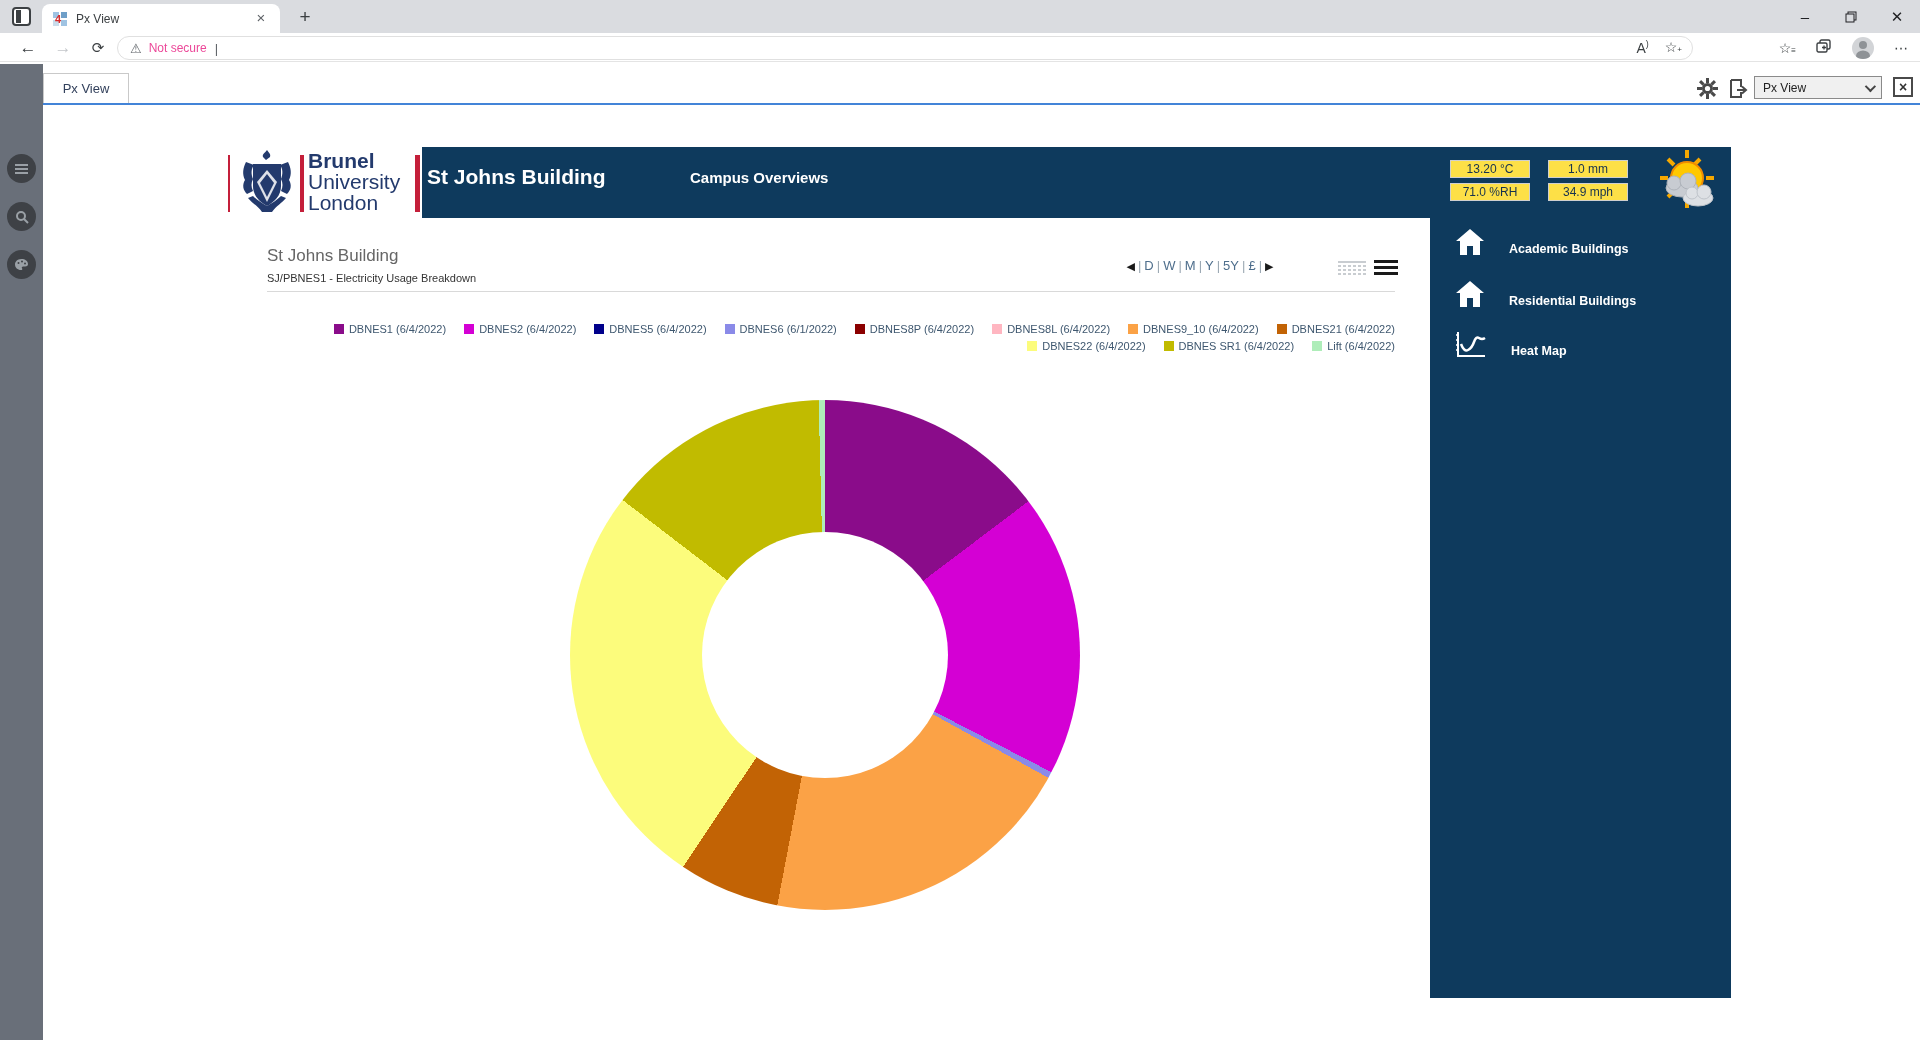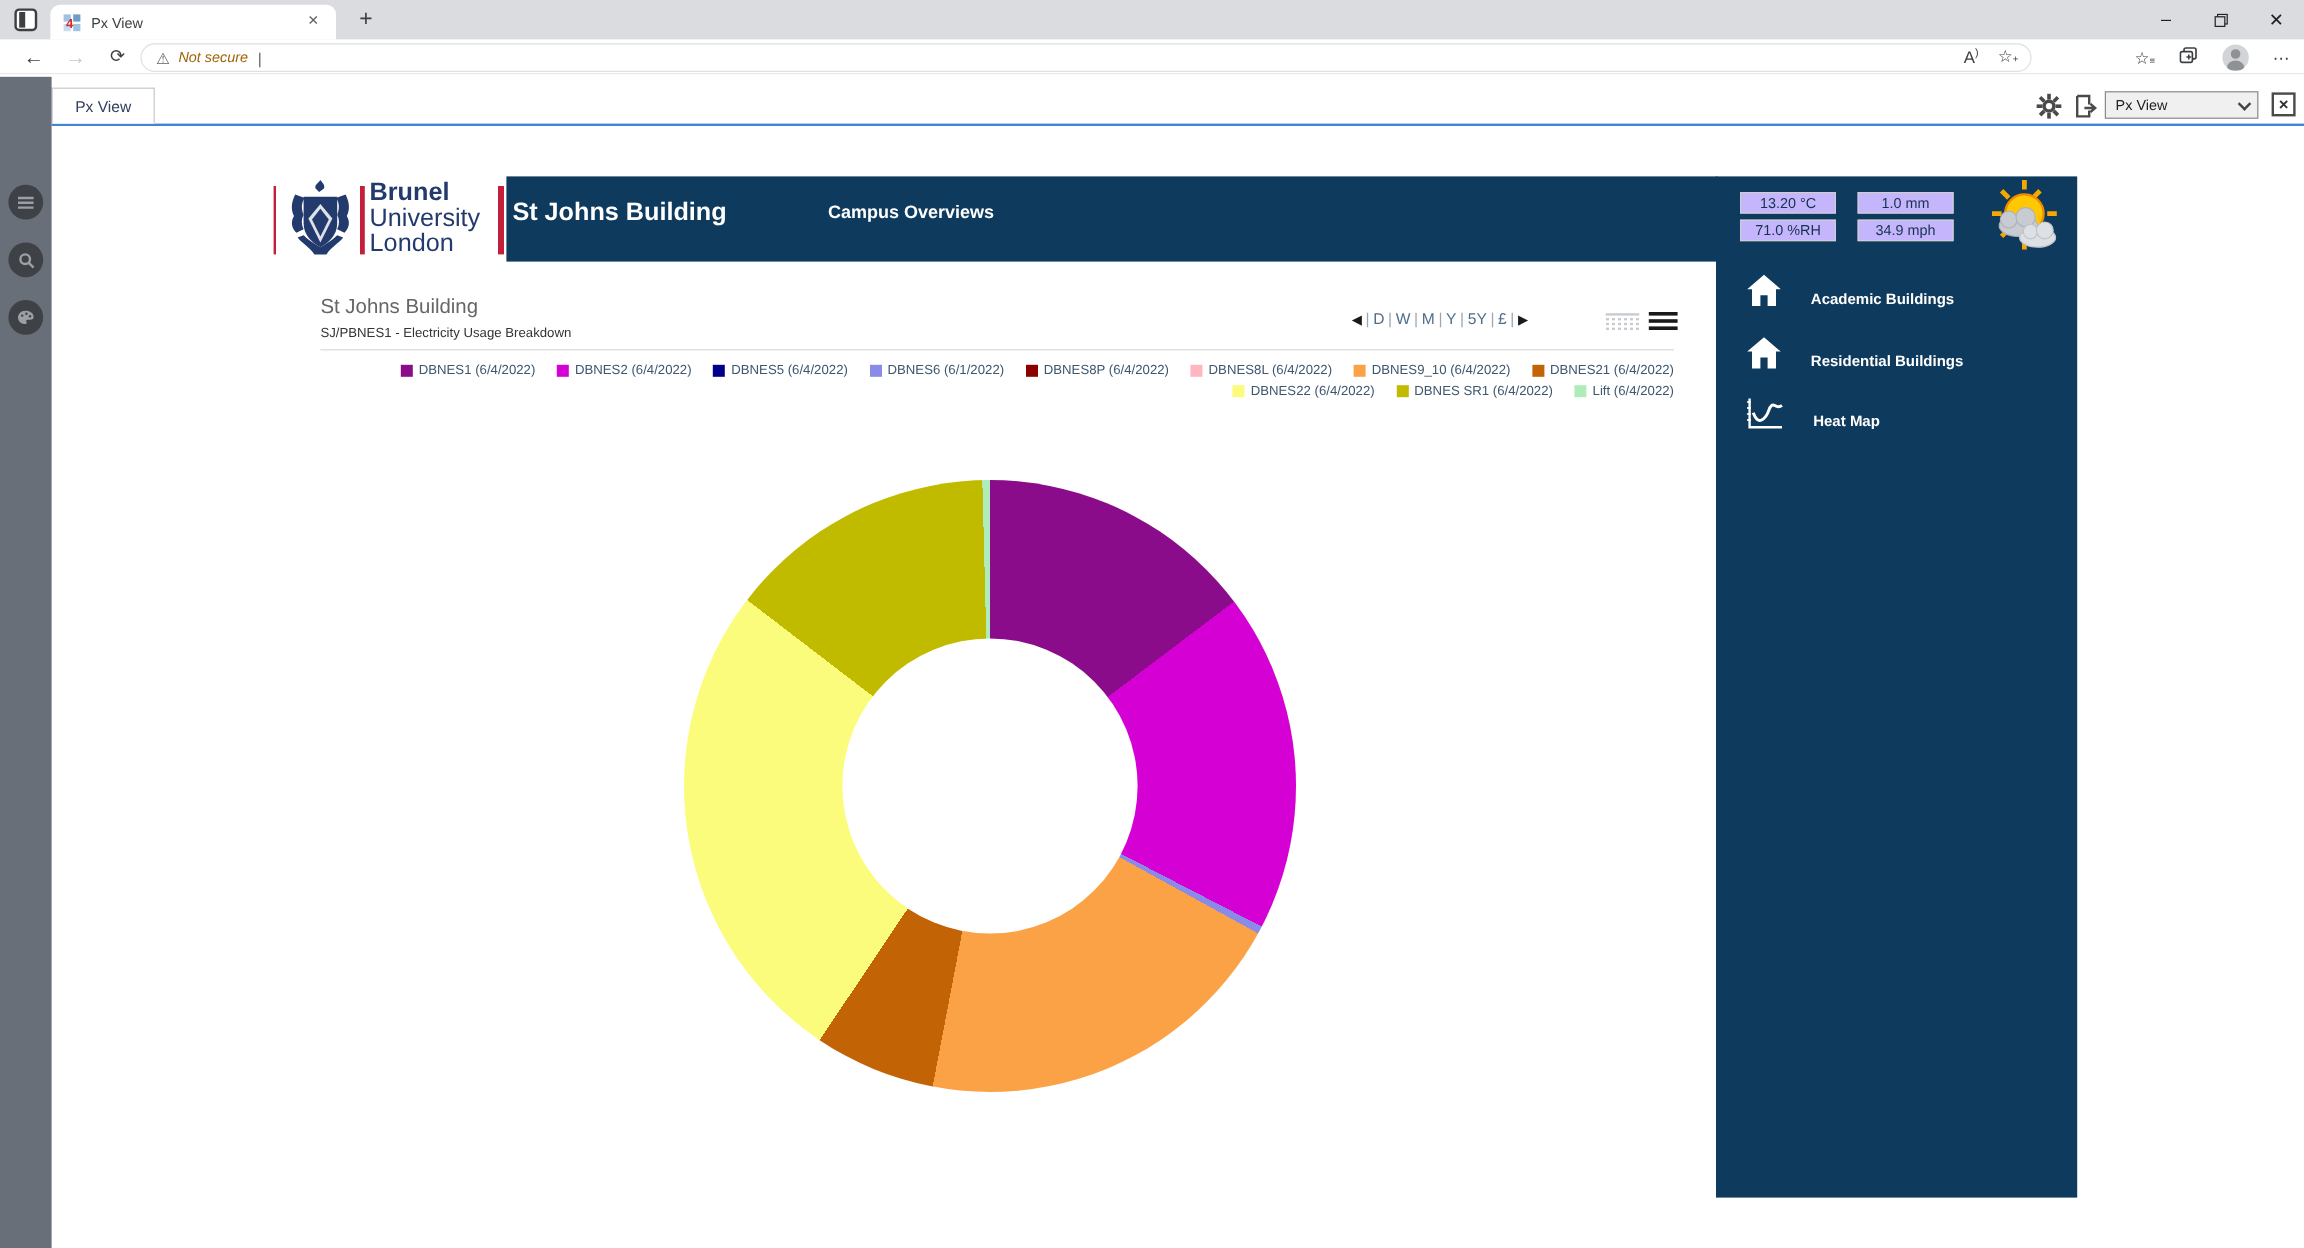--- a/index.html
+++ b/index.html
@@ -23,21 +23,21 @@
   .winbtn { width:46px; height:33px; display:flex; align-items:center; justify-content:center;
             font-size:15px; color:#202124; cursor:pointer; }
 
   .toolbar { position:absolute; left:0; top:33px; width:1920px; height:29px; background:#fff;
              border-bottom:1px solid #e4e4e4; }
   .navbtn { position:absolute; top:2px; width:26px; height:25px; text-align:center; line-height:25px;
             font-size:17px; color:#3c4043; cursor:pointer; }
   .addrbar { position:absolute; left:117px; top:3px; width:1576px; height:24px; background:#fff;
              border:1px solid #e0e0e0; border-radius:13px; display:flex; align-items:center; padding:0 12px; }
   .warn-icon { font-size:13px; color:#5f6368; margin-right:7px; }
-  .notsecure { font-size:12px; color:#a16207;font-style:italic; }
+  .notsecure { font-size:12px; color:#ec4899; }
   .caret { font-size:13px; color:#5f6368; margin-left:8px; }
   .addr-right { position:absolute; right:10px; top:2px; display:flex; gap:16px; align-items:center; }
   .tb-icon { font-size:14px; color:#3c4043; cursor:pointer; }
   .toolbar-right { position:absolute; right:12px; top:2px; display:flex; gap:20px; align-items:center; height:25px; }
   .avatar { width:22px; height:22px; border-radius:50%; background:#d2d4d7; overflow:hidden; cursor:pointer; }
 
   .pagetabs { position:absolute; left:0; top:62px; width:1920px; height:43px; background:#fff; }
   .blue-line { position:absolute; left:43px; top:103px; width:1877px; height:2px; background:#4384d8; }
   .ptab { position:absolute; left:43px; top:73px; width:86px; height:30px; background:#fff;
           border:1px solid #c9c9c9; border-bottom:none; display:flex; align-items:center; justify-content:center;
@@ -60,21 +60,21 @@
   .band { position:absolute; left:422px; top:147px; width:1009px; height:71px; background:#0e3a5d; }
   .sidebar { position:absolute; left:1430px; top:147px; width:301px; height:851px; background:#0e3a5d; }
   .band-title { position:absolute; left:427px; top:165px; font-size:21px; font-weight:bold; color:#fff; }
   .band-link { position:absolute; left:690px; top:169px; font-size:15px; font-weight:bold; color:#fff; cursor:pointer; }
 
   .logo { position:absolute; left:228px; top:148px; width:226px; height:70px; }
   .redbar { position:absolute; background:#c41f3a; }
   .logo-text { position:absolute; left:80px; top:2px; color:#233a6d; line-height:21px; font-size:21px; }
   .logo-text .b1 { font-weight:bold; }
 
-  .wbox { position:absolute; width:80px; height:18px; background:#c4b5fd; border:1px solid #cfcfcf;
+  .wbox { position:absolute; width:80px; height:18px; background:#fde047; border:1px solid #cfcfcf;
           font-size:12px; color:#16324f; text-align:center; line-height:17px; }
 
   .side-item { position:absolute; left:1455px; display:flex; align-items:flex-end; gap:24px; cursor:pointer; }
   .side-label { font-size:12.5px; font-weight:bold; color:#fff; }
 
   .chart-title { position:absolute; left:267px; top:246px; font-size:17px; color:#666; }
   .chart-sub { position:absolute; left:267px; top:272px; font-size:11px; color:#333; }
   .divider { position:absolute; left:267px; top:291px; width:1128px; height:1px; background:#d9d9d9; }
 
   .range { position:absolute; left:1080px; top:258px; width:240px; text-align:center; font-size:13px; }
@@ -82,21 +82,21 @@
   .range .arrow { color:#1a1a1a; font-size:11px; }
   .range .sep { color:#9aa7b2; }
   .grid-icon { position:absolute; left:1338px; top:261px; width:28px; height:15px; cursor:pointer; }
   .grid-icon div { height:2px; margin-bottom:2px; background:#c9cdd1; }
   .grid-icon div.dash { background:repeating-linear-gradient(90deg,#c9cdd1 0 3px,transparent 3px 5px); }
   .burger { position:absolute; left:1374px; top:260px; width:24px; height:17px; cursor:pointer; }
   .burger div { height:3px; background:#1a1a1a; margin-bottom:3px; }
 
   .legend-row { position:absolute; left:267px; width:1128px; display:flex; justify-content:flex-end;
                 align-items:center; gap:18px; }
-  .legend-item { display:flex; align-items:center; gap:5px; cursor:pointer; }
+  .legend-item { display:flex; align-items:center; gap:5px; cursor:pointer;margin-top:20px; }
   .swatch { width:10px; height:10px; display:inline-block; }
   .legend-label { font-size:11px; color:#3e576f; }
 
   .donut { position:absolute; left:570px; top:400px; width:510px; height:510px; border-radius:50%; }
   .donut-hole { position:absolute; left:132px; top:132px; width:246px; height:246px; border-radius:50%; background:#fff; }
 </style>
 </head>
 <body>
 
 <div class="tabbar">

